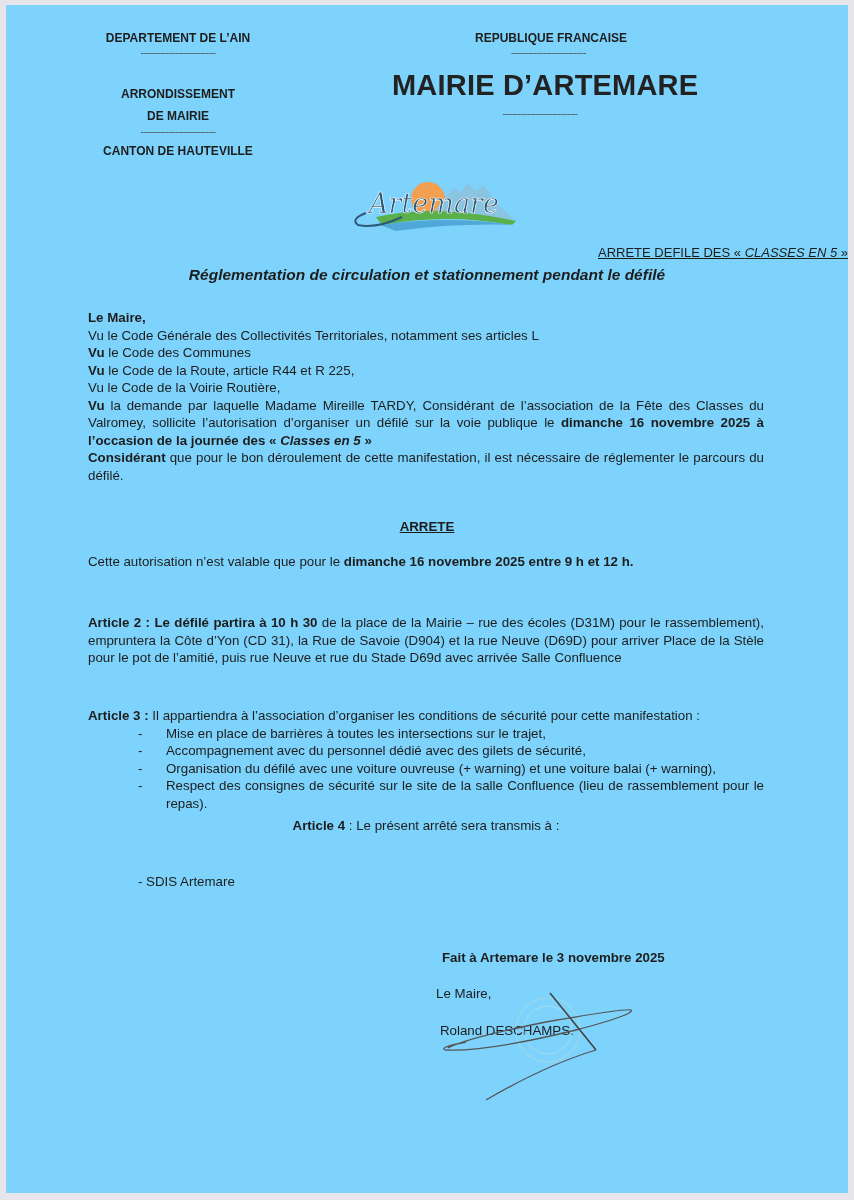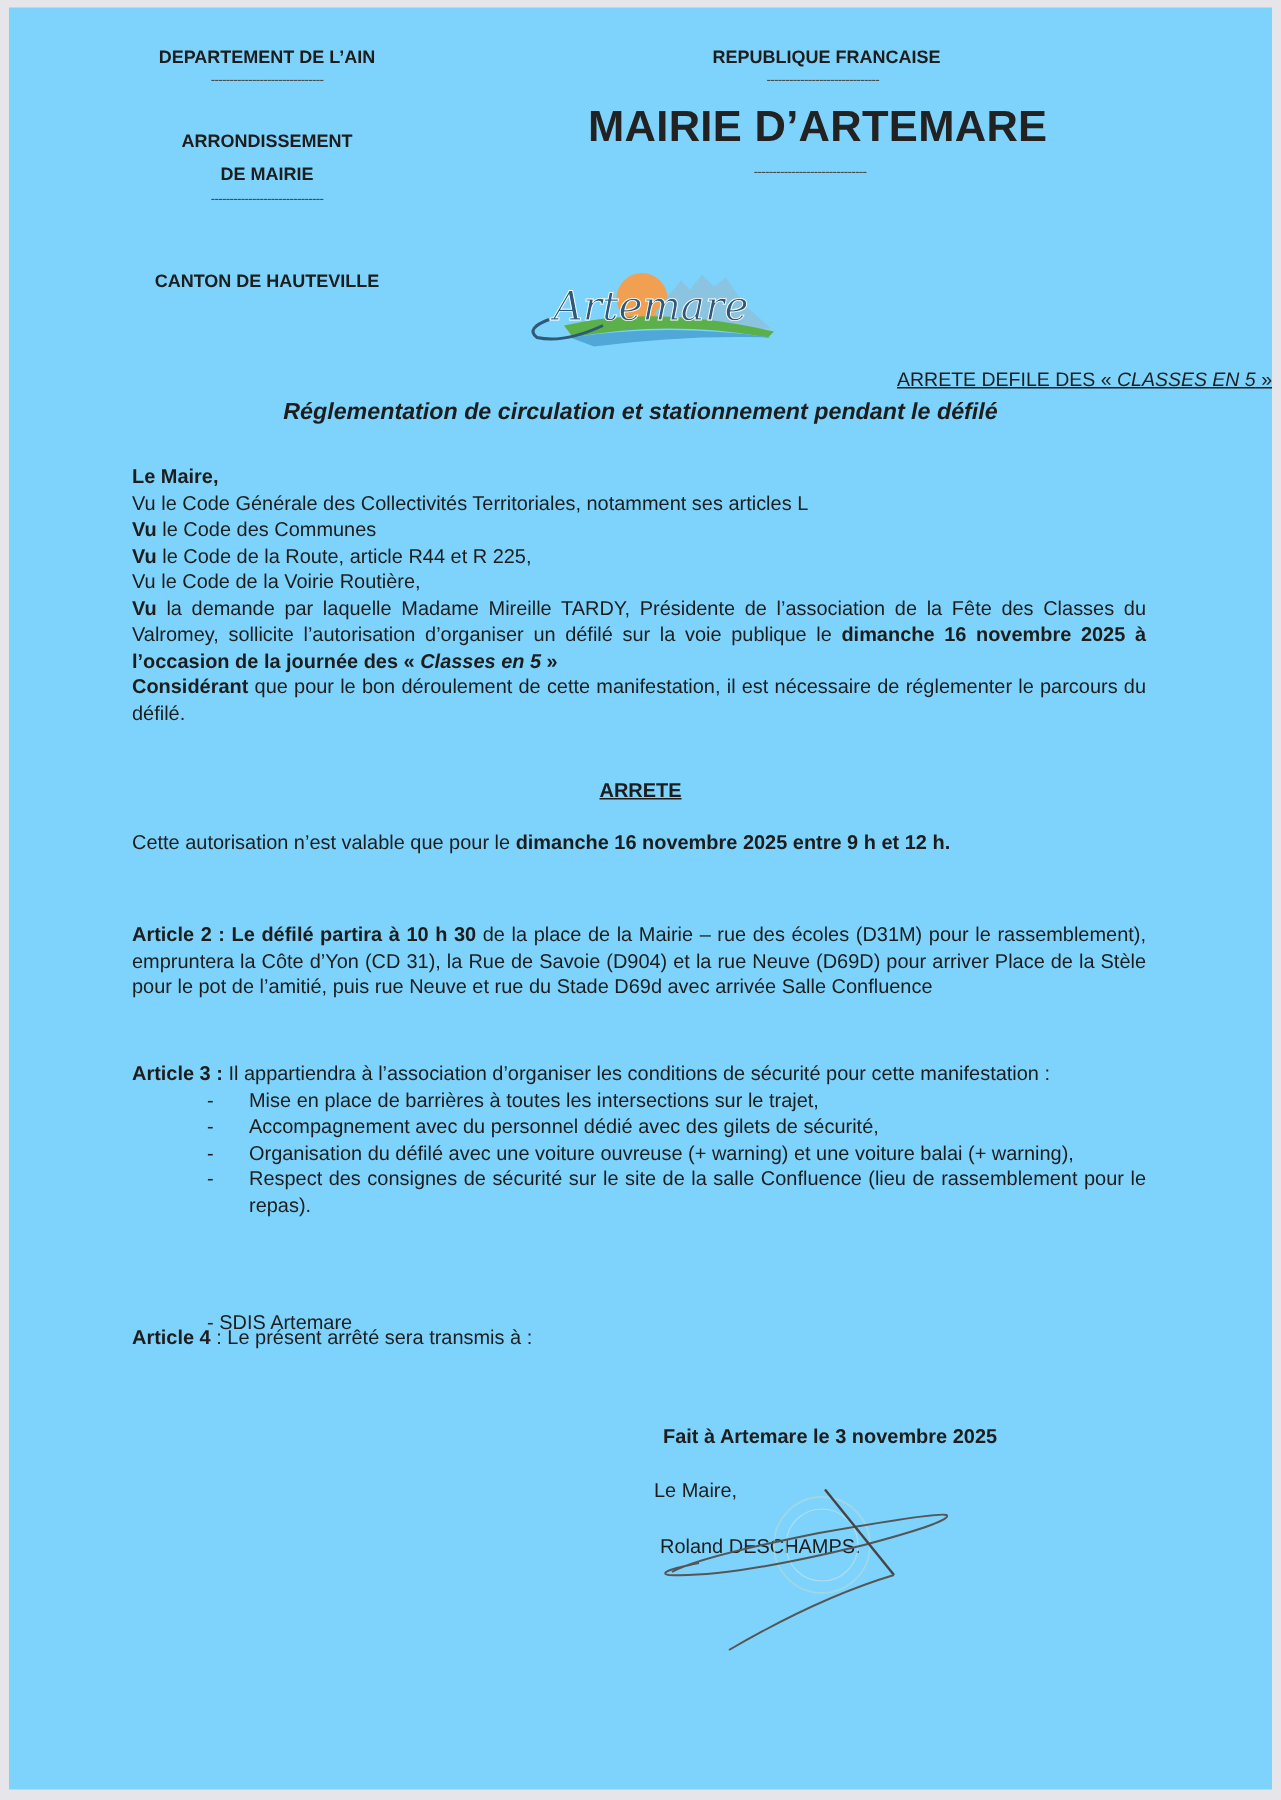--- a/index.html
+++ b/index.html
@@ -29,21 +29,21 @@
 </head>
 <body>
 
 <div class="page">
 
   <div class="abs hdr" style="left:82px; top:26px; width:180px;">DEPARTEMENT DE L’AIN</div>
   <div class="abs dash" style="left:117px; top:43px; width:110px;">------------------------------</div>
   <div class="abs hdr" style="left:82px; top:82px; width:180px;">ARRONDISSEMENT</div>
   <div class="abs hdr" style="left:82px; top:104px; width:180px;">DE MAIRIE</div>
   <div class="abs dash" style="left:117px; top:122px; width:110px;">------------------------------</div>
-  <div class="abs hdr" style="left:72px; top:139px; width:200px;margin-top:36px;">CANTON DE HAUTEVILLE</div>
+  <div class="abs hdr" style="left:72px; top:139px; width:200px;">CANTON DE HAUTEVILLE</div>
 
   <div class="abs hdr" style="left:440px; top:26px; width:210px;">REPUBLIQUE FRANCAISE</div>
   <div class="abs dash" style="left:490px; top:43px; width:105px;">------------------------------</div>
   <div class="abs mairie" style="left:386px; top:64px; width:310px; text-align:left;">MAIRIE D’ARTEMARE</div>
   <div class="abs dash" style="left:480px; top:104px; width:108px;">------------------------------</div>
 
   <div class="abs" style="left:330px; top:168px; width:190px; height:62px;">
     <svg width="190" height="62" viewBox="0 0 190 62">
       <circle cx="92" cy="26" r="17" fill="#f0a050"></circle>
       <path d="M100 36 L118 14 L124 20 L132 10 L140 18 L148 12 L160 30 L178 46 L110 46 Z" fill="#8ac4e0"></path>
@@ -56,21 +56,21 @@
 
   <div class="abs title1" style="left:0; top:240px; width:842px;"><span>ARRETE DEFILE DES « </span><i>CLASSES EN  5</i><span> »</span></div>
   <div class="abs title2" style="left:0; top:261px; width:842px;">Réglementation de circulation et stationnement pendant le défilé</div>
 
   <div class="abs body" style="left:82px; top:304px; width:676px;">
     <div><b>Le Maire,</b></div>
     <div>Vu le Code Générale des Collectivités Territoriales, notamment ses articles L</div>
     <div><b>Vu</b><span> le Code des Communes</span></div>
     <div><b>Vu</b><span> le Code de la Route, article R44 et R 225,</span></div>
     <div>Vu le Code de la Voirie Routière,</div>
-    <div class="just"><b>Vu</b><span> la demande par laquelle Madame Mireille TARDY, Présidente de l’association de la Fête des Classes du Valromey, sollicite l’autorisation d’organiser un défilé sur la voie publique le </span><b>dimanche 16 novembre 2025 à l’occasion de la journée des « </b><b><i>Classes en 5</i></b><b> »</b></div>
+    <div class="just"><b>Vu</b><span> la demande par laquelle Madame Mireille TARDY, Considérant de l’association de la Fête des Classes du Valromey, sollicite l’autorisation d’organiser un défilé sur la voie publique le </span><b>dimanche 16 novembre 2025 à l’occasion de la journée des « </b><b><i>Classes en 5</i></b><b> »</b></div>
     <div class="just"><b>Considérant</b><span> que pour le bon déroulement de cette manifestation, il est nécessaire de réglementer le parcours du défilé.</span></div>
   </div>
 
   <div class="abs body" style="left:0; top:513px; width:842px; text-align:center; font-weight:bold; text-decoration:underline;">ARRETE</div>
 
   <div class="abs body" style="left:82px; top:548px; width:676px;">
     <div><span>Cette autorisation n’est valable que pour le </span><b>dimanche 16 novembre 2025 entre 9 h et 12 h.</b></div>
   </div>
 
   <div class="abs body just" style="left:82px; top:609px; width:676px;"><b>Article 2 : Le défilé partira à 10 h 30</b><span> de la place de la Mairie – rue des écoles (D31M) pour le rassemblement), empruntera la Côte d’Yon (CD 31), la Rue de Savoie (D904) et la rue Neuve (D69D) pour arriver Place de la Stèle pour le pot de l’amitié, puis rue Neuve et rue du Stade D69d avec arrivée Salle Confluence</span></div>
@@ -78,21 +78,21 @@
   <div class="abs body" style="left:82px; top:702px; width:676px;">
     <div><b>Article 3 :</b><span> Il appartiendra à l’association d’organiser les conditions de sécurité pour cette manifestation :</span></div>
     <ul class="bullets just">
       <li><span class="dashmark">-</span><span>Mise en place de barrières à toutes les intersections sur le trajet,</span></li>
       <li><span class="dashmark">-</span><span>Accompagnement avec du personnel dédié avec des gilets de sécurité,</span></li>
       <li><span class="dashmark">-</span><span>Organisation du défilé avec une voiture ouvreuse (+ warning) et une voiture balai (+ warning),</span></li>
       <li><span class="dashmark">-</span><span>Respect des consignes de sécurité sur le site de la salle Confluence (lieu de rassemblement pour le repas).</span></li>
     </ul>
   </div>
 
-  <div class="abs body" style="left:82px; top:878px; width:676px;">
+  <div class="abs body" style="left:82px; top:812px; width:676px;text-align:center;">
     <div><b>Article 4</b><span> : Le présent arrêté sera transmis à :</span></div>
   </div>
   <div class="abs body" style="left:132px; top:868px; width:500px;">
     <div>- SDIS Artemare</div>
   </div>
 
   <div class="abs body" style="left:436px; top:944px; width:300px; font-weight:bold;">Fait à Artemare le 3 novembre 2025</div>
   <div class="abs body" style="left:430px; top:980px; width:200px;">Le Maire,</div>
   <div class="abs body" style="left:434px; top:1017px; width:200px;">Roland DESCHAMPS.</div>
   <svg class="abs" style="left:420px; top:975px;" width="230" height="130" viewBox="0 0 230 130">

